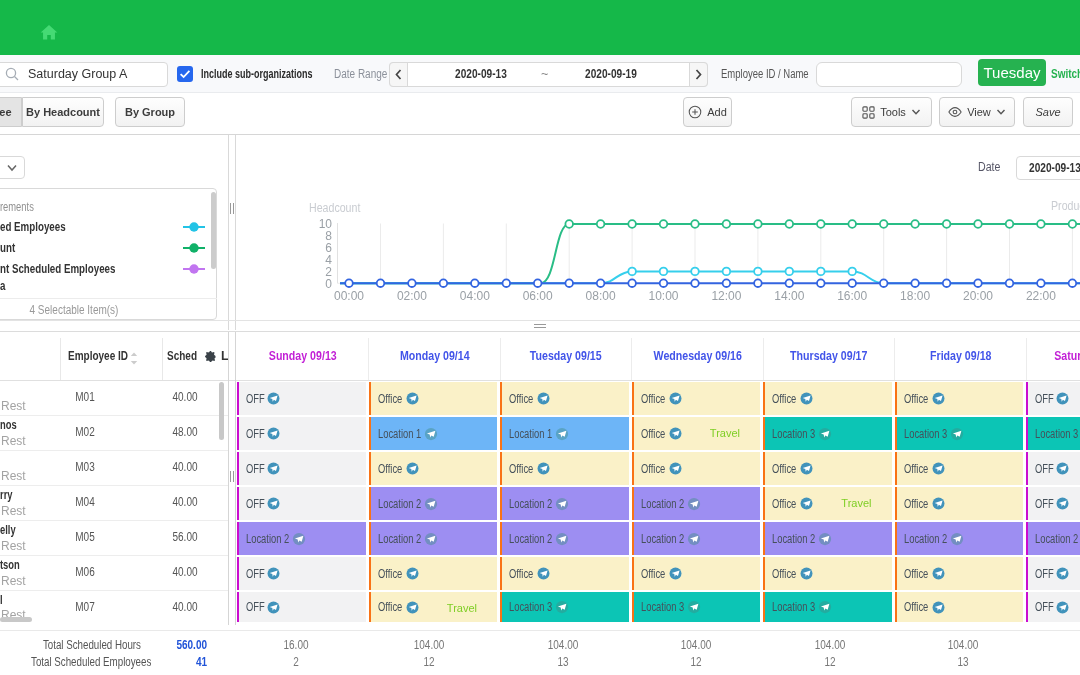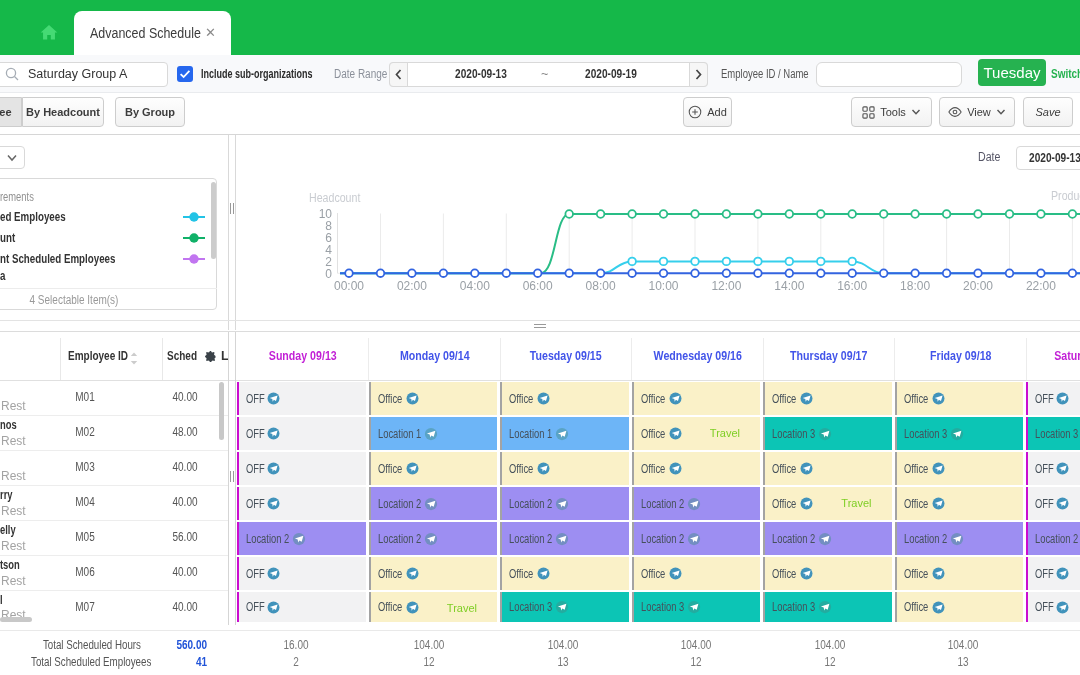--- a/index.html
+++ b/index.html
@@ -17,34 +17,34 @@
 
 #row2 { position:absolute; left:0; top:55px; width:1080px; height:38px; background:#f8f9fb; border-bottom:1px solid #e9ebee; }
 .inp { position:absolute; background:#fff; border:1px solid #d9d9d9; border-radius:4px; }
 .lbl { position:absolute; font-size:12.5px; color:#555; line-height:38px; top:0; white-space:nowrap; }
 
 
 #row3 { position:absolute; left:0; top:93px; width:1080px; height:42px; background:#fff; border-bottom:1px solid #d6d6d6; }
 .btn { position:absolute; top:4px; height:30px; background:linear-gradient(180deg,#fefefe,#f2f2f2); border:1px solid #cdcdcd; border-radius:4px; font-size:11px; color:#3c3c3c; display:flex; align-items:center; justify-content:center; gap:5px; white-space:nowrap; }
 
 
-#chartsec { position:absolute; left:0; top:135px; width:896px; height:185px; background:#fff; }
+#chartsec { position:absolute; left:0; top:145px; width:896px; height:185px; background:#fff; }
 .legrow { position:absolute; white-space:nowrap; font-size:12.5px; color:#333; font-weight:bold; transform:scaleX(.78); transform-origin:0 50%; }
 
 
 .vline { position:absolute; width:1px; background:#d9d9d9; }
 .hline { position:absolute; height:1px; background:#e3e3e3; }
 
 
 .dayhead { position:absolute; top:332px; height:48px; line-height:48px; text-align:center; font-size:12.5px; font-weight:bold; transform:scaleX(.85); transform-origin:50% 50%; white-space:nowrap; }
 .wd { color:#4254e9; }
 .we { color:#c21fd6; }
 .cell { position:absolute; width:128.5px; height:33px; display:flex; align-items:center; padding-left:7px; font-size:12px; color:#45505a; }
 .cell .tt { display:inline-block; transform:scaleX(.78); transform-origin:0 50%; white-space:nowrap; overflow:visible; }
-.bwd { border-left:2px solid #a3a3a3; }
+.bwd { border-left:2px solid #f97316; }
 .bwe { border-left:2px solid #cb0cd0; }
 .off { background:#f2f2f3; }
 .ofc { background:#faf1c8; }
 .l1 { background:#6db5f7; }
 .l2 { background:#9d8ef2; }
 .l3 { background:#0cc5b5; }
 .cell svg { margin-left:1px; flex:none; }
 .travel { position:absolute; right:20px; top:0; line-height:33px; font-size:11px; color:#7fce25; }
 .rowline { position:absolute; left:0; width:228px; height:1px; background:#ededed; }
 .pname { position:absolute; left:0; font-size:12px; font-weight:bold; color:#333; line-height:14px; transform:scaleX(.78); transform-origin:0 50%; }
@@ -58,24 +58,20 @@
 .fv { position:absolute; width:60px; text-align:center; font-size:12.5px; color:#777; transform:scaleX(.8); }
 </style>
 </head>
 <body>
 <div id="page">
 
 <div id="topbar">
   <svg style="position:absolute;left:40px;top:24px" width="18" height="17" viewBox="0 0 26 24">
         <path d="M13 1 L25 12 h-3.4 v10 h-6 v-6.4 h-5.2 V22 h-6 V12 H1 Z" fill="#45da74"></path>
       </svg>
-  <div id="tab">
-        <span class="t">Advanced Schedule</span>
-        <span class="x">✕</span>
-      </div>
 </div>
 
 <div id="row2">
   <div class="inp" style="left:-30px; top:7px; width:198px; height:25px;"></div>
   <svg style="position:absolute;left:5px;top:12px" width="14" height="14" viewBox="0 0 14 14">
         <circle cx="6" cy="6" r="4.6" fill="none" stroke="#a6adb5" stroke-width="1.3"></circle>
         <path d="M9.5 9.5 L13 13" stroke="#a6adb5" stroke-width="1.3"></path>
       </svg>
   <div class="lbl" style="left:28px; color:#333;">Saturday Group A</div>
   <div class="abs" style="left:177px; top:11px; width:16px; height:16px; background:#2667ee; border-radius:3px;">

